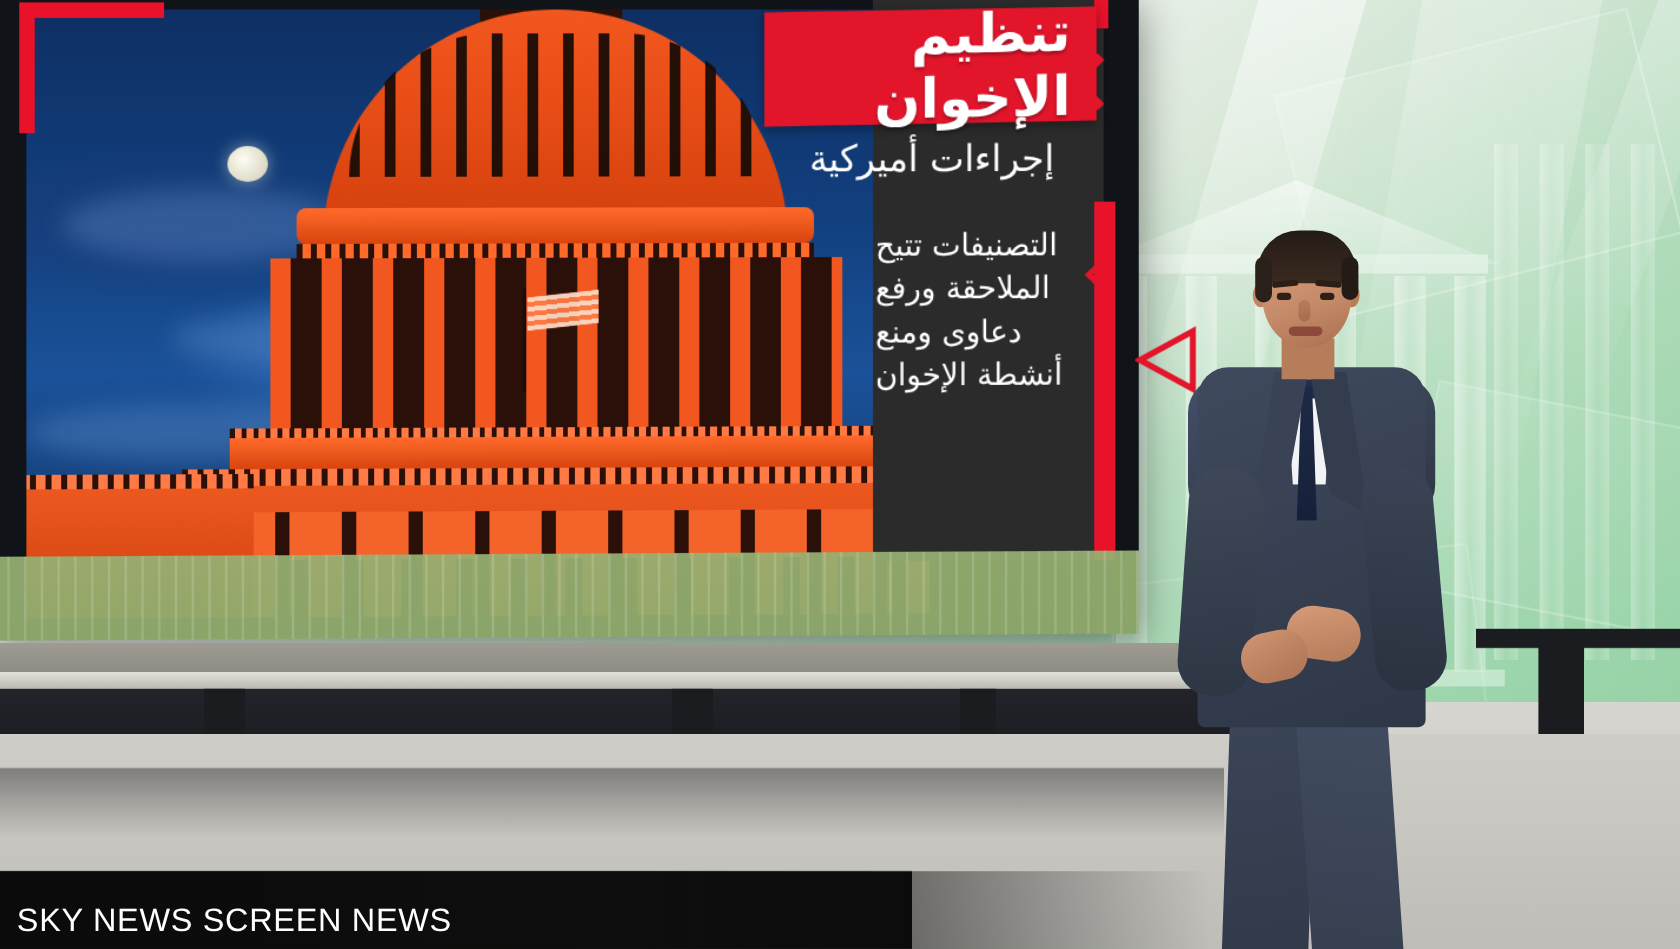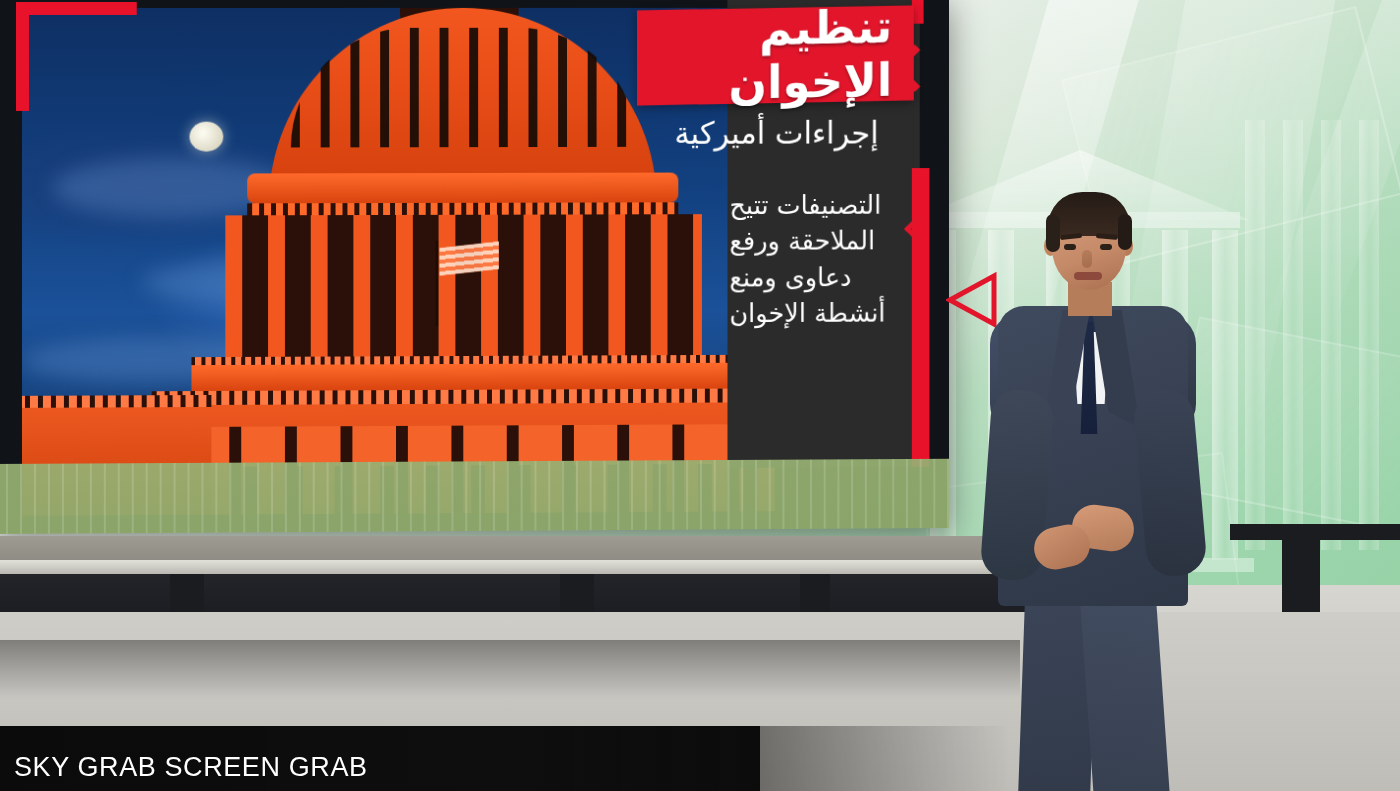--- a/index.html
+++ b/index.html
@@ -391,15 +391,15 @@
     <div class="brow brow-l"></div>
     <div class="brow brow-r"></div>
     <div class="eye eye-l"></div>
     <div class="eye eye-r"></div>
     <div class="nose"></div>
     <div class="mouth"></div>
   </div>
 
   <div class="wmstrip"></div>
   <div class="wmbar"></div>
-  <div class="wm">SKY GRAB SCREEN GRAB</div>
+  <div class="wm">SKY NEWS SCREEN NEWS</div>
 
 </div>
 
 </body></html>

